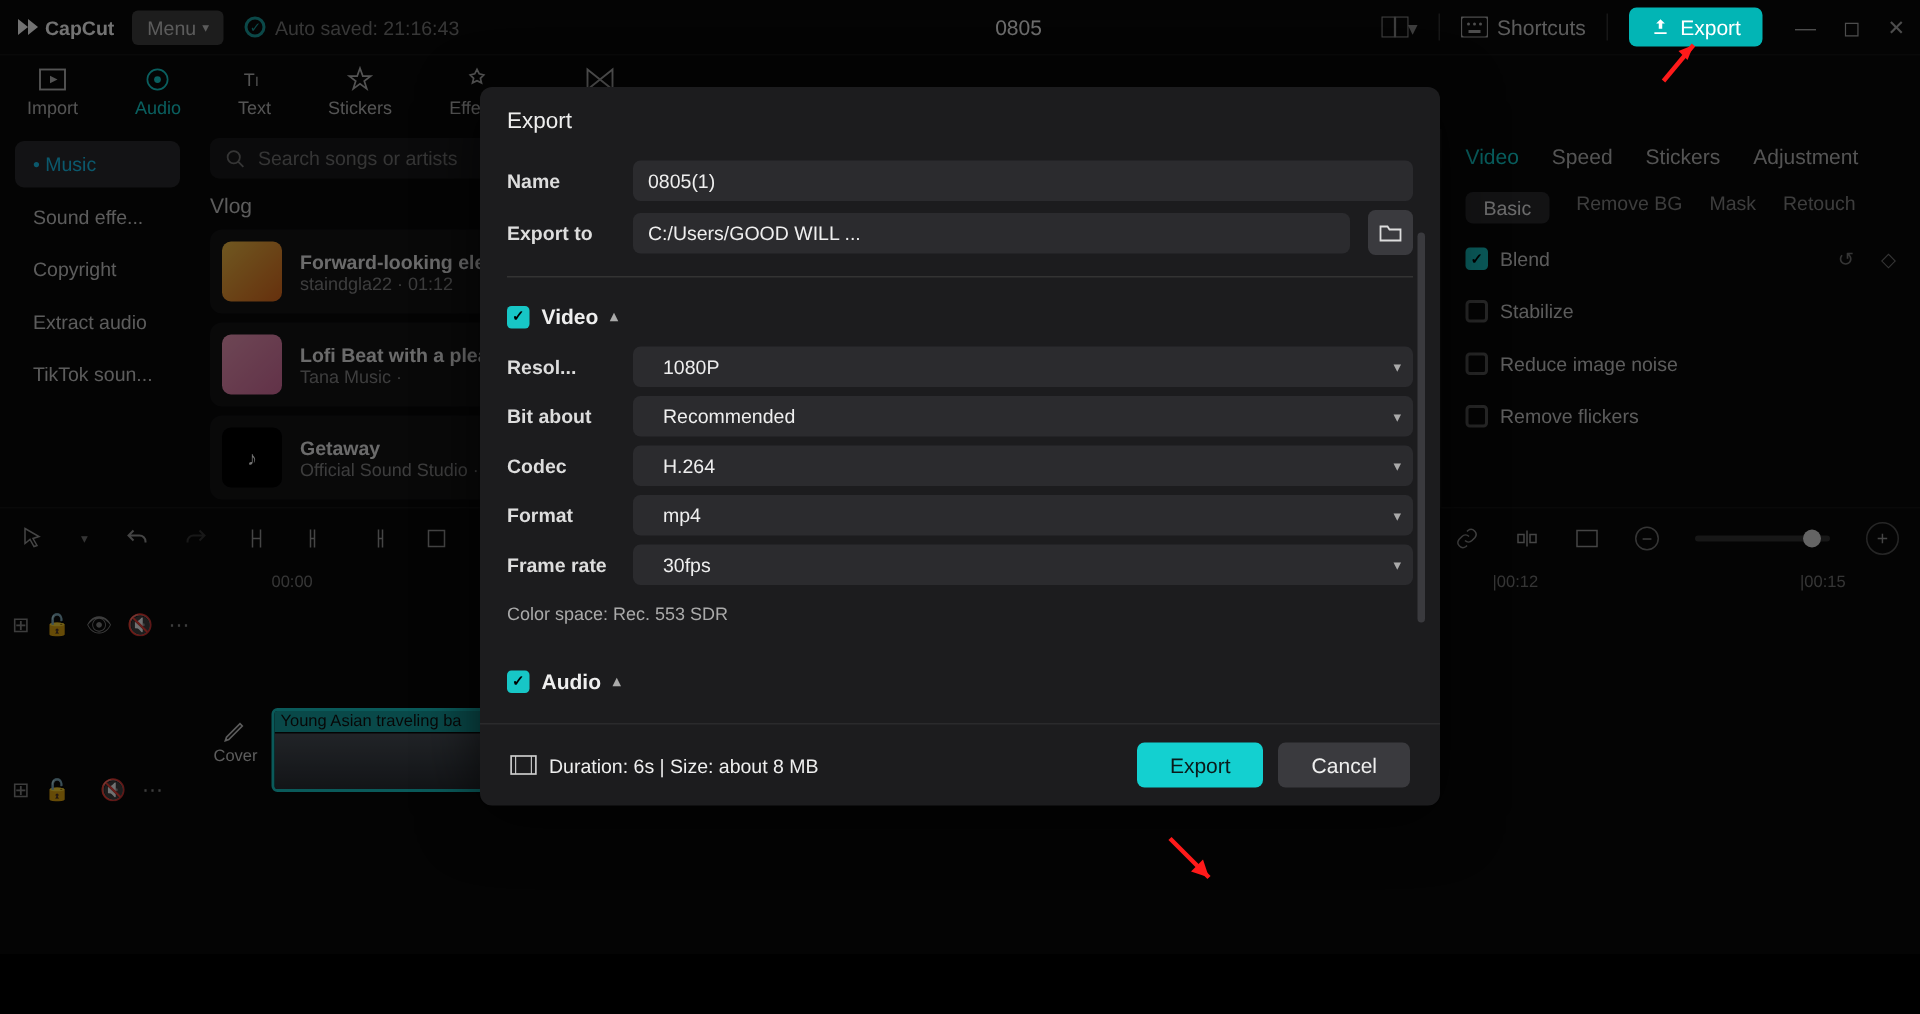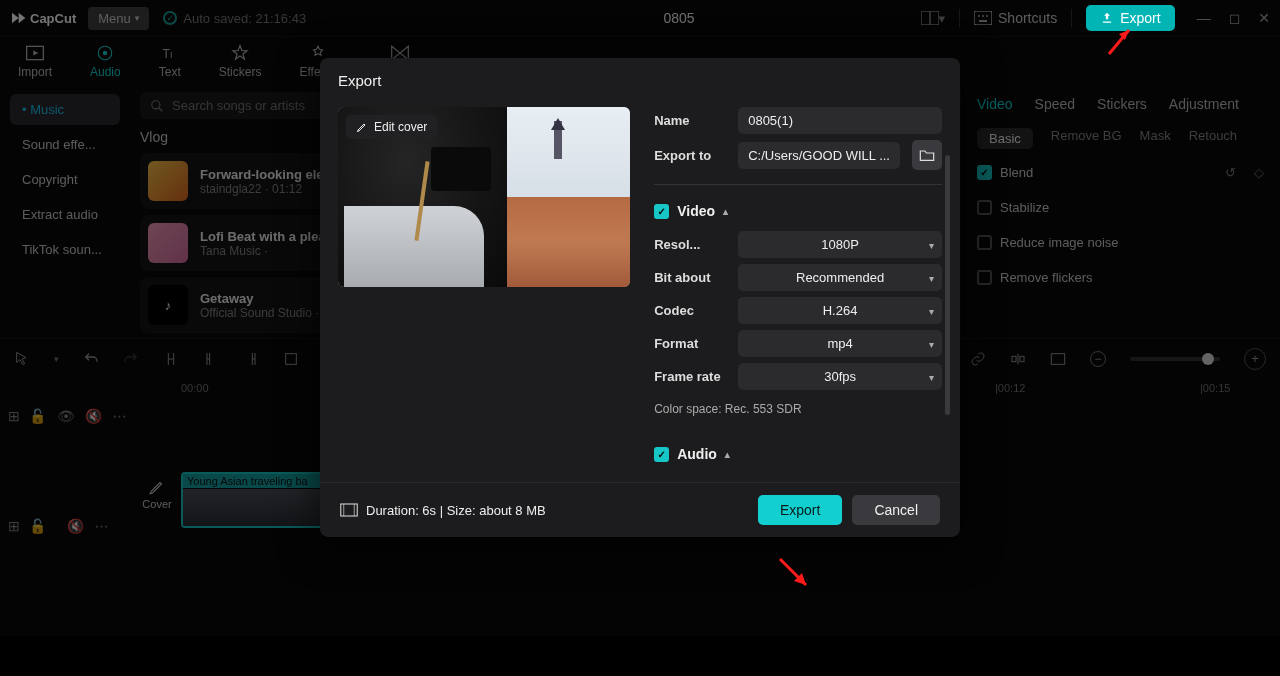--- a/index.html
+++ b/index.html
@@ -89,21 +89,21 @@
 .tower:before{content:'';position:absolute;top:-10px;left:-3px;border:7px solid transparent;border-bottom:12px solid #334;}
 .person{position:absolute;left:0;top:0;width:58%;height:100%;background:radial-gradient(ellipse at 40% 30%,#252525 0%,#151515 55%,#0a0a0a 100%);}
 .hand-cam{position:absolute;left:32%;top:22%;width:60px;height:44px;background:#0a0a0a;border-radius:4px;}
 .strap{position:absolute;left:28%;top:30%;width:4px;height:80px;background:#b08a4a;transform:rotate(8deg);}
 .backpack{position:absolute;left:2%;bottom:0;width:48%;height:45%;background:linear-gradient(#cfd2d6,#a8abb0);border-top-right-radius:30px;}
 .edit-cover{position:absolute;top:8px;left:8px;background:rgba(34,34,36,0.85);color:#eee;font-size:12px;padding:5px 10px;border-radius:5px;display:flex;gap:6px;align-items:center;cursor:pointer;}
 .form{flex:1;display:flex;flex-direction:column;gap:6px;position:relative;}
 .frow{display:flex;align-items:center;gap:12px;}
 .flabel{width:72px;color:#ddd;font-size:13px;font-weight:bold;}
 .finput{flex:1;background:#2b2b2e;border-radius:5px;padding:6px 10px;color:#eee;font-size:13px;border:none;}
-.fsel{flex:1;background:#2b2b2e;border-radius:5px;padding:6px 2px;color:#eee;text-align:center;position:relative;font-size:13px;cursor:pointer;}
+.fsel{flex:1;background:#2b2b2e;border-radius:5px;padding:6px 20px;color:#eee;text-align:left;position:relative;font-size:13px;cursor:pointer;}
 .fsel .dd{position:absolute;right:8px;top:50%;transform:translateY(-50%);color:#aaa;font-size:10px;}
 .folder-btn{background:#3a3a3e;width:30px;height:30px;border-radius:5px;display:flex;align-items:center;justify-content:center;cursor:pointer;color:#ddd;}
 .hr{height:1px;background:#333;margin:8px 0;}
 .sect{display:flex;align-items:center;gap:8px;color:#eee;font-weight:600;font-size:14px;margin:4px 0 6px;}
 .sect .caret{font-size:10px;color:#aaa;}
 .color-note{color:#aaa;font-size:12px;margin-top:6px;}
 .modal-scroll{position:absolute;right:-8px;top:48px;width:5px;height:260px;background:#3a3a3e;border-radius:3px;}
 .modal-footer{display:flex;align-items:center;padding:12px 20px;border-top:1px solid #2a2a2c;}
 .dur{display:flex;align-items:center;gap:8px;color:#eee;font-size:13px;}
 .footer-sp{flex:1;}
@@ -372,35 +372,20 @@
 
 <svg class="red-arrow" style="top:22px;left:1103px;" width="36" height="36" viewBox="0 0 36 36">
   <line x1="6" y1="32" x2="26" y2="8" stroke="#ff1a1a" stroke-width="3"></line>
   <polygon points="26,8 16,12 22,18" fill="#ff1a1a"></polygon>
 </svg>
 
 <div class="modal-back">
   <div class="modal">
     <div class="modal-title">Export</div>
     <div class="modal-body">
-      <div class="cover-prev">
-        <div class="cover-sky"></div>
-          <div class="cover-roof"></div>
-          <div class="tower"></div>
-        <div class="person"></div>
-          <div class="backpack"></div>
-          <div class="strap"></div>
-          <div class="hand-cam"></div>
-        <div class="edit-cover">
-          <svg width="12" height="12" viewBox="0 0 24 24">
-              <path d="M3 21l3-1 12-12-2-2L4 18z" fill="none" stroke="#eee" stroke-width="2"></path>
-            </svg>
-          <span>Edit cover</span>
-        </div>
-      </div>
       <div class="form">
         <div class="frow">
           <div class="flabel">Name</div>
           <input class="finput" value="0805(1)" style="">
         </div>
         <div class="frow">
           <div class="flabel">Export to</div>
           <div class="finput" style="white-space:nowrap;overflow:hidden;">C:/Users/GOOD WILL ...</div>
           <div class="folder-btn">
             <svg width="16" height="14" viewBox="0 0 24 20">

